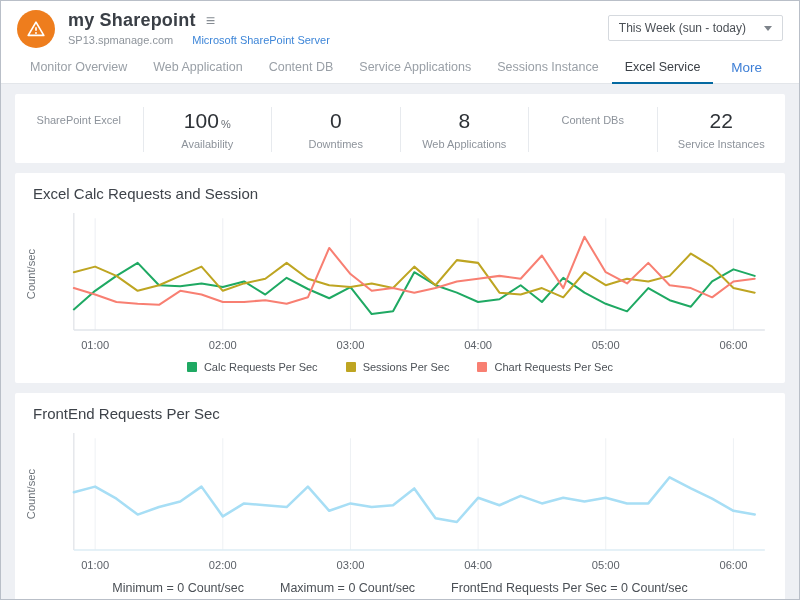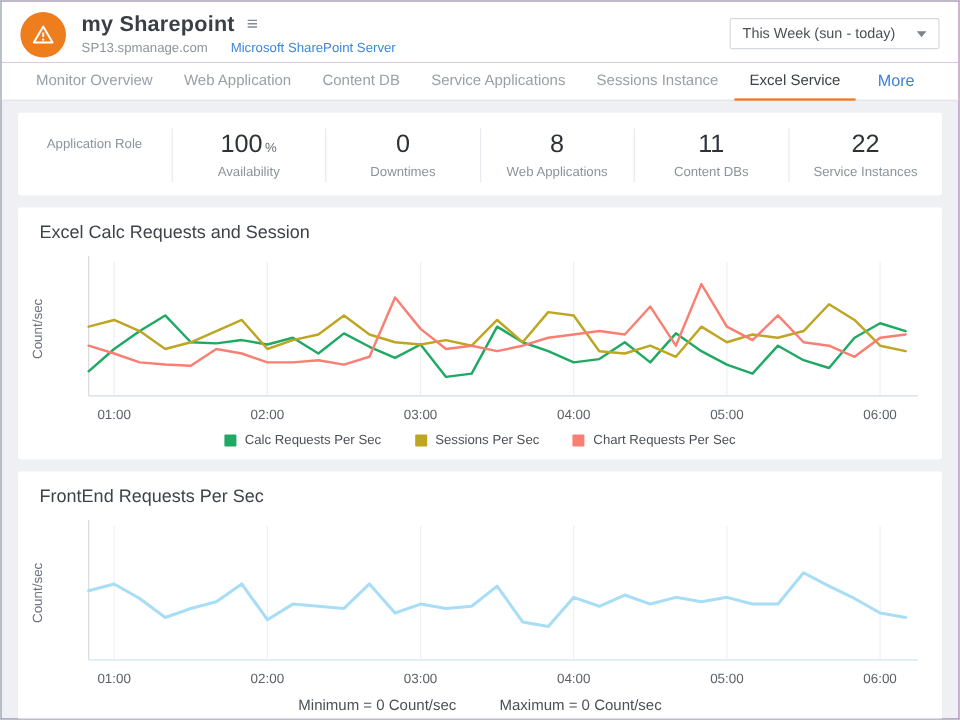--- a/index.html
+++ b/index.html
@@ -22,21 +22,21 @@
   .period-select { margin-top:5px; flex:0 0 auto; display:flex; align-items:center; gap:18px;
                    border:1px solid #d5d9de; border-radius:2px; background:#fff;
                    padding:5px 10px; font-size:12px; color:#4b5056; cursor:pointer; }
   .caret-down { width:0; height:0; border-left:4px solid transparent; border-right:4px solid transparent;
                 border-top:5px solid #7d838a; }
 
   
   .nav { display:flex; align-items:flex-end; padding:2px 16px 0 16px; border-bottom:1px solid #e3e6ea; background:#fff;text-align:center; }
   .tabs-list { display:flex; }
   .tab { font-size:12.5px; color:#9aa0a7; padding:6px 13px 8px 13px; cursor:pointer; white-space:nowrap; }
-  .tab.active { color:#3c4147; border-bottom:2px solid #f97316; margin-bottom:-1px; }
+  .tab.active { color:#3c4147; border-bottom:2px solid #0369a1; margin-bottom:-1px; }
   .tab.more { color:#3e7fd6; font-size:13.5px; padding-left:18px; }
 
   
   .content { flex:1; background:#eef0f4; padding:10px 14px; overflow:hidden; }
   .card { background:#fff; border-radius:2px; margin-bottom:10px; }
 
   
   .stats-card { display:flex; padding:13px 0 11px 0; }
   .stat { flex:1; text-align:center; border-left:1px solid #e7eaee; padding:2px 4px; }
   .stat:first-child { border-left:none; }
@@ -92,36 +92,35 @@
         <div class="tab">Sessions Instance</div>
         <div class="tab active">Excel Service</div>
       </div>
     <div class="tab more">More</div>
   </div>
 
   <div class="content">
 
     <div class="card stats-card">
         <div class="stat">
-          <div class="stat-label">Application Role</div>
+          <div class="stat-label">SharePoint Excel</div>
         </div>
         <div class="stat">
           <div><span class="stat-value">100</span><span class="stat-unit">%</span></div>
           <div class="stat-label">Availability</div>
         </div>
         <div class="stat">
           <div><span class="stat-value">0</span></div>
           <div class="stat-label">Downtimes</div>
         </div>
         <div class="stat">
           <div><span class="stat-value">8</span></div>
           <div class="stat-label">Web Applications</div>
         </div>
         <div class="stat">
-          <div><span class="stat-value">11</span></div>
           <div class="stat-label">Content DBs</div>
         </div>
         <div class="stat">
           <div><span class="stat-value">22</span></div>
           <div class="stat-label">Service Instances</div>
         </div>
       </div>
 
     <div class="card">
       <div class="chart-title">Excel Calc Requests and Session</div>
@@ -181,17 +180,18 @@
             <text x="701.0625" y="139" text-anchor="middle" fill="#5d6269" font-size="11">06:00</text>
             <line x1="52" y1="5" x2="52" y2="120" stroke="#d8dce1" stroke-width="1"></line>
             <line x1="52" y1="120" x2="732" y2="120" stroke="#dcedf5" stroke-width="1.5"></line>
             <text x="14" y="65" fill="#6d737a" font-size="11" text-anchor="middle" transform="rotate(-90 14 65)">Count/sec</text>
             <polyline points="52.0,63.2 72.9,57.7 93.9,69.6 114.8,85.2 135.8,77.8 156.7,72.3 177.6,57.7 198.6,87.0 219.5,74.2 240.4,76.0 261.4,77.8 282.3,57.7 303.3,81.5 324.2,74.2 345.1,77.8 366.1,76.0 387.0,59.5 407.9,88.8 428.9,92.5 449.8,68.7 470.8,76.0 491.7,66.8 512.6,74.2 533.6,68.7 554.5,72.3 575.4,68.7 596.4,74.2 617.3,74.2 638.3,48.5 659.2,59.5 680.1,69.6 701.1,81.5 722.0,85.2" fill="none" stroke="#a7def5" stroke-width="2.5" stroke-linejoin="round" stroke-linecap="round"></polyline>
           </svg>
       </div>
       <div class="chart-footer">
           <span>Minimum = 0 Count/sec</span>
           <span>Maximum = 0 Count/sec</span>
+          <span>FrontEnd Requests Per Sec = 0 Count/sec</span>
         </div>
     </div>
 
   </div>
 </div>
 
 </body></html>

